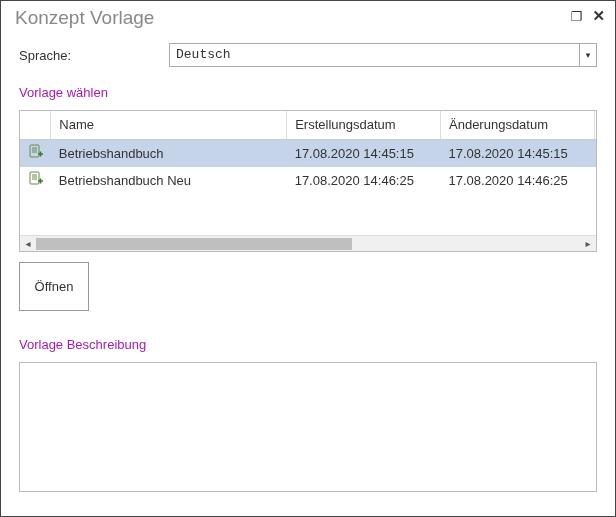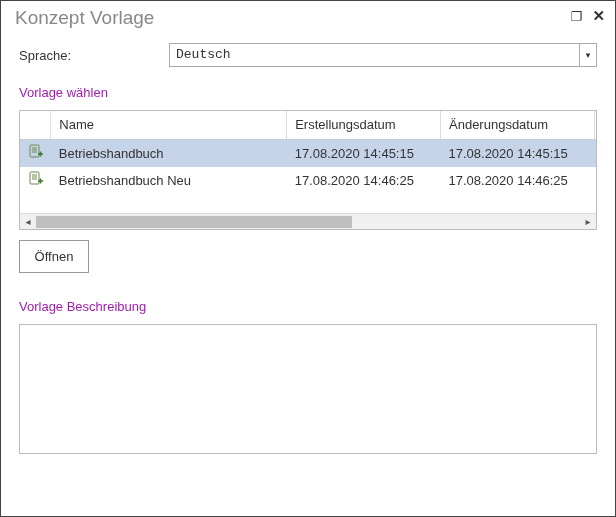--- a/index.html
+++ b/index.html
@@ -67,21 +67,21 @@
     font-size: 9px;
     color: #333;
     background: #fff;
   }
   .section-label {
     margin: 6px 0 10px 0;
     color: #a21caf;
   }
   .grid-wrap {
     border: 1px solid #bbb;
-    height: 120px;
+    height: 142px;
     overflow: hidden;
     position: relative;
     background: #fff;
   }
   table.grid {
     border-collapse: collapse;
     width: 620px;
     table-layout: fixed;
   }
   table.grid th {
@@ -132,21 +132,21 @@
   .hscroll .track {
     flex:1; position:relative;
   }
   .hscroll .thumb {
     position:absolute; left:0; top:2px; height:12px; width:58%;
     background:#bfbfbf;
   }
   .btn {
     border: 1px solid #999;
     background: #fff;
-    padding: 8px 14px;
+    padding: 16px 14px;
     font-family: inherit;
     font-size: 13px;
     color: #333;
     cursor: default;
     min-width: 70px;
   }
   .btn[disabled] { color: #aaa; }
   .open-row { margin-top: 10px; }
   .desc-box {
     border: 1px solid #bbb;

